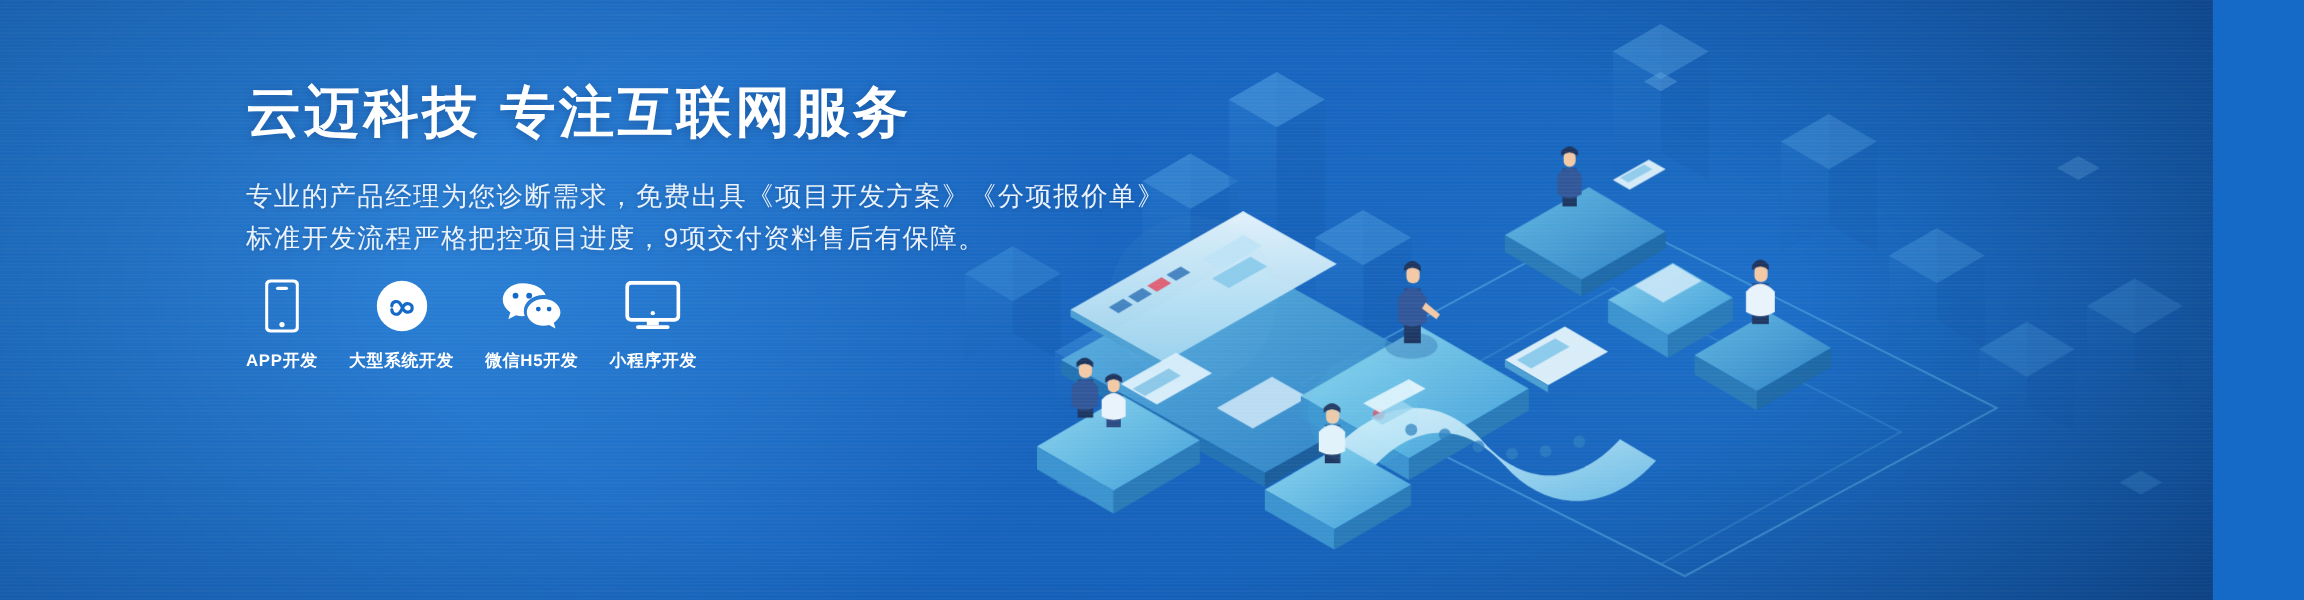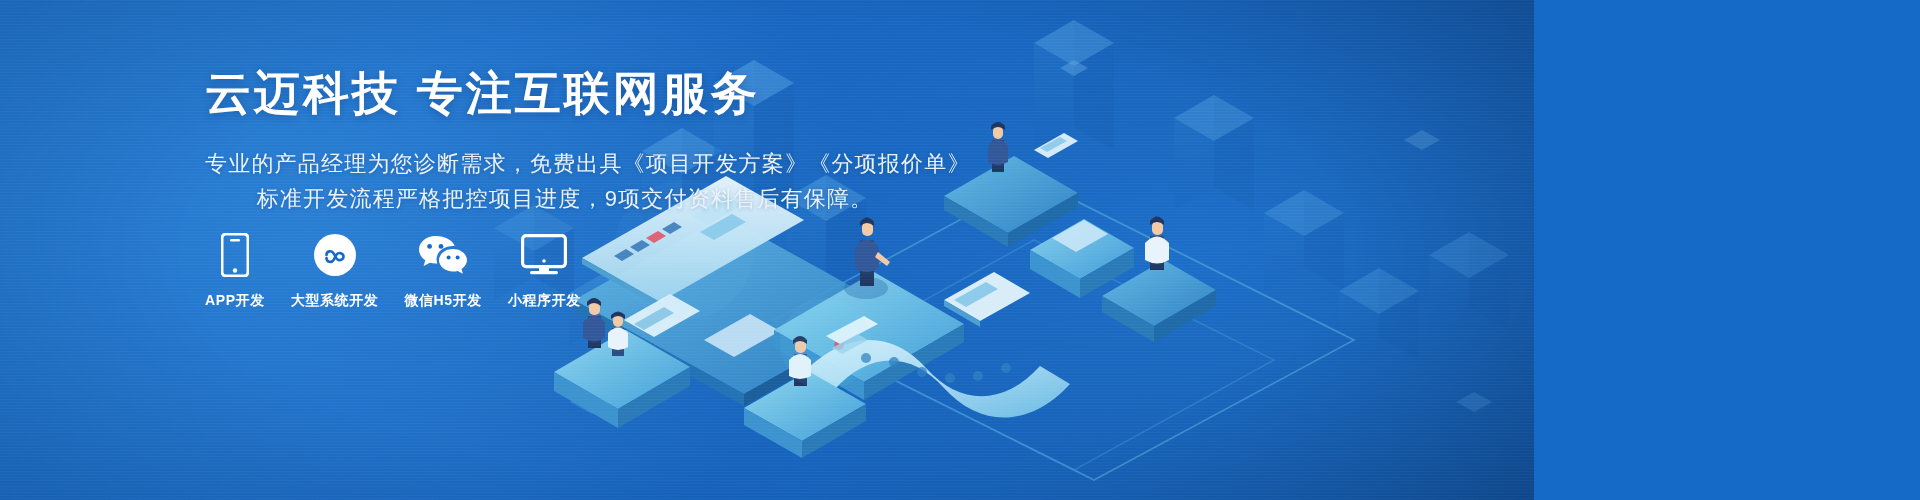--- a/index.html
+++ b/index.html
@@ -4,21 +4,21 @@
 <style>
   * { margin:0; padding:0; box-sizing:border-box; }
   html,body { width:1920px; height:500px; overflow:hidden; }
   body {
     font-family:"Liberation Sans","DejaVu Sans",sans-serif;
     background:#1569c7;
   }
 
   #banner {
     position:relative;
-    width:1534px; height:500px;
+    width:1844px; height:500px;
     overflow:hidden;
     background:
       radial-gradient(ellipse 900px 620px at 20% 42%, #2a7fd4 0%, rgba(42,127,212,0) 62%),
       radial-gradient(ellipse 1100px 700px at 78% 50%, #1c6fc9 0%, rgba(28,111,201,0) 65%),
       linear-gradient(115deg, #1f74cc 0%, #1a68c2 30%, #155fb8 58%, #12529f 80%, #0e4486 100%);
   }
 
   
   #texture {
     position:absolute; inset:0;
@@ -39,21 +39,21 @@
   #headline {
     font-size:46px;
     font-weight:bold;
     color:#ffffff;
     letter-spacing:3px;
     line-height:1.12;
     white-space:nowrap;
     text-shadow:0 2px 8px rgba(0,30,80,0.28);
   }
 
-  #subtitle { margin-top:26px;text-align:center; }
+  #subtitle { margin-top:26px; }
   .sub-line {
     font-size:22px;
     color:#eaf3fd;
     line-height:1.62;
     letter-spacing:1.2px;
     white-space:nowrap;
     text-shadow:0 1px 4px rgba(0,30,80,0.25);
   }
 
   

